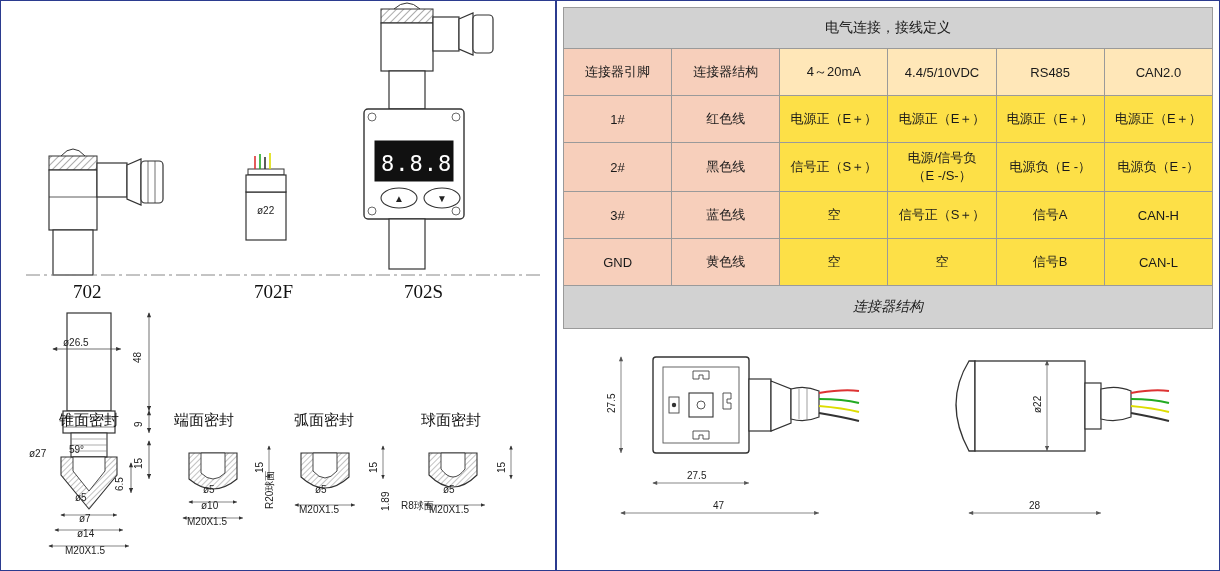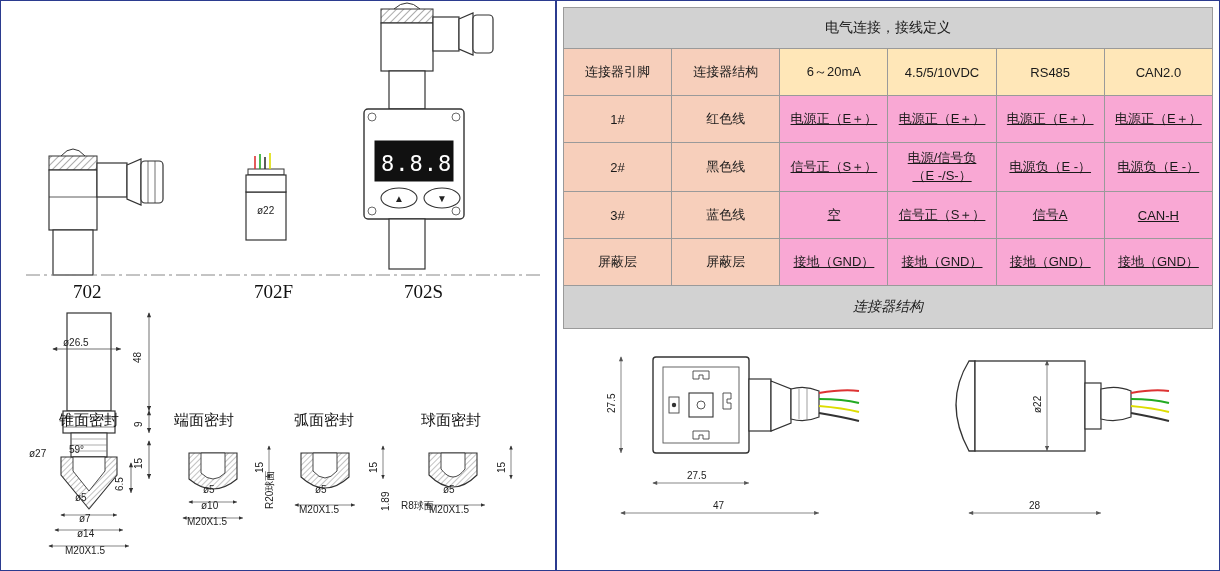--- a/index.html
+++ b/index.html
@@ -95,23 +95,22 @@
     margin-top: 48px;
   }
   .col-hdr.first2 {
     background: #f7cfbb;
   }
   .cell-pin {
     background: #f7cfbb;
     height: 34px;
   }
   .cell-val {
-    background: #f9a8d4;
+    background: #fde047;
     height: 34px;
-    text-decoration: underline;
   }
   .struct-band {
     background: #d2d2d2;
     height: 30px;
     font-size: 14px;
     font-style: italic;
   }
   .conn-fig {
     position: absolute;
     left: 20px;
@@ -289,22 +288,22 @@
   <div class="right-panel">
     <div class="tbl-wrap">
       <table class="wiring">
         <tbody>
           <tr>
             <td class="hdr-band" colspan="6">电气连接，接线定义</td>
           </tr>
           <tr>
             <td class="col-hdr first2" style="width:104px">连接器引脚</td>
             <td class="col-hdr first2" style="width:94px">连接器结构</td>
-            <td class="col-hdr" style="width:104px">6～20mA</td>
-            <td class="col-hdr" style="width:146px">4.5/5/10VDC</td>
+            <td class="col-hdr" style="width:104px">4～20mA</td>
+            <td class="col-hdr" style="width:146px">4.4/5/10VDC</td>
             <td class="col-hdr" style="width:100px">RS485</td>
             <td class="col-hdr" style="width:100px">CAN2.0</td>
           </tr>
 
           <tr>
             <td class="cell-pin">1#</td>
             <td class="cell-pin">红色线</td>
             <td class="cell-val">电源正（E＋）</td>
             <td class="cell-val">电源正（E＋）</td>
             <td class="cell-val">电源正（E＋）</td>
@@ -320,26 +319,26 @@
           </tr>
           <tr>
             <td class="cell-pin">3#</td>
             <td class="cell-pin">蓝色线</td>
             <td class="cell-val">空</td>
             <td class="cell-val">信号正（S＋）</td>
             <td class="cell-val">信号A</td>
             <td class="cell-val">CAN-H</td>
           </tr>
           <tr>
-            <td class="cell-pin">屏蔽层</td>
-            <td class="cell-pin">屏蔽层</td>
-            <td class="cell-val">接地（GND）</td>
-            <td class="cell-val">接地（GND）</td>
-            <td class="cell-val">接地（GND）</td>
-            <td class="cell-val">接地（GND）</td>
+            <td class="cell-pin">GND</td>
+            <td class="cell-pin">黄色线</td>
+            <td class="cell-val">空</td>
+            <td class="cell-val">空</td>
+            <td class="cell-val">信号B</td>
+            <td class="cell-val">CAN-L</td>
           </tr>
 
           <tr>
             <td class="struct-band" colspan="6">连接器结构</td>
           </tr>
         </tbody>
       </table>
     </div>
 
     <div class="conn-fig">

